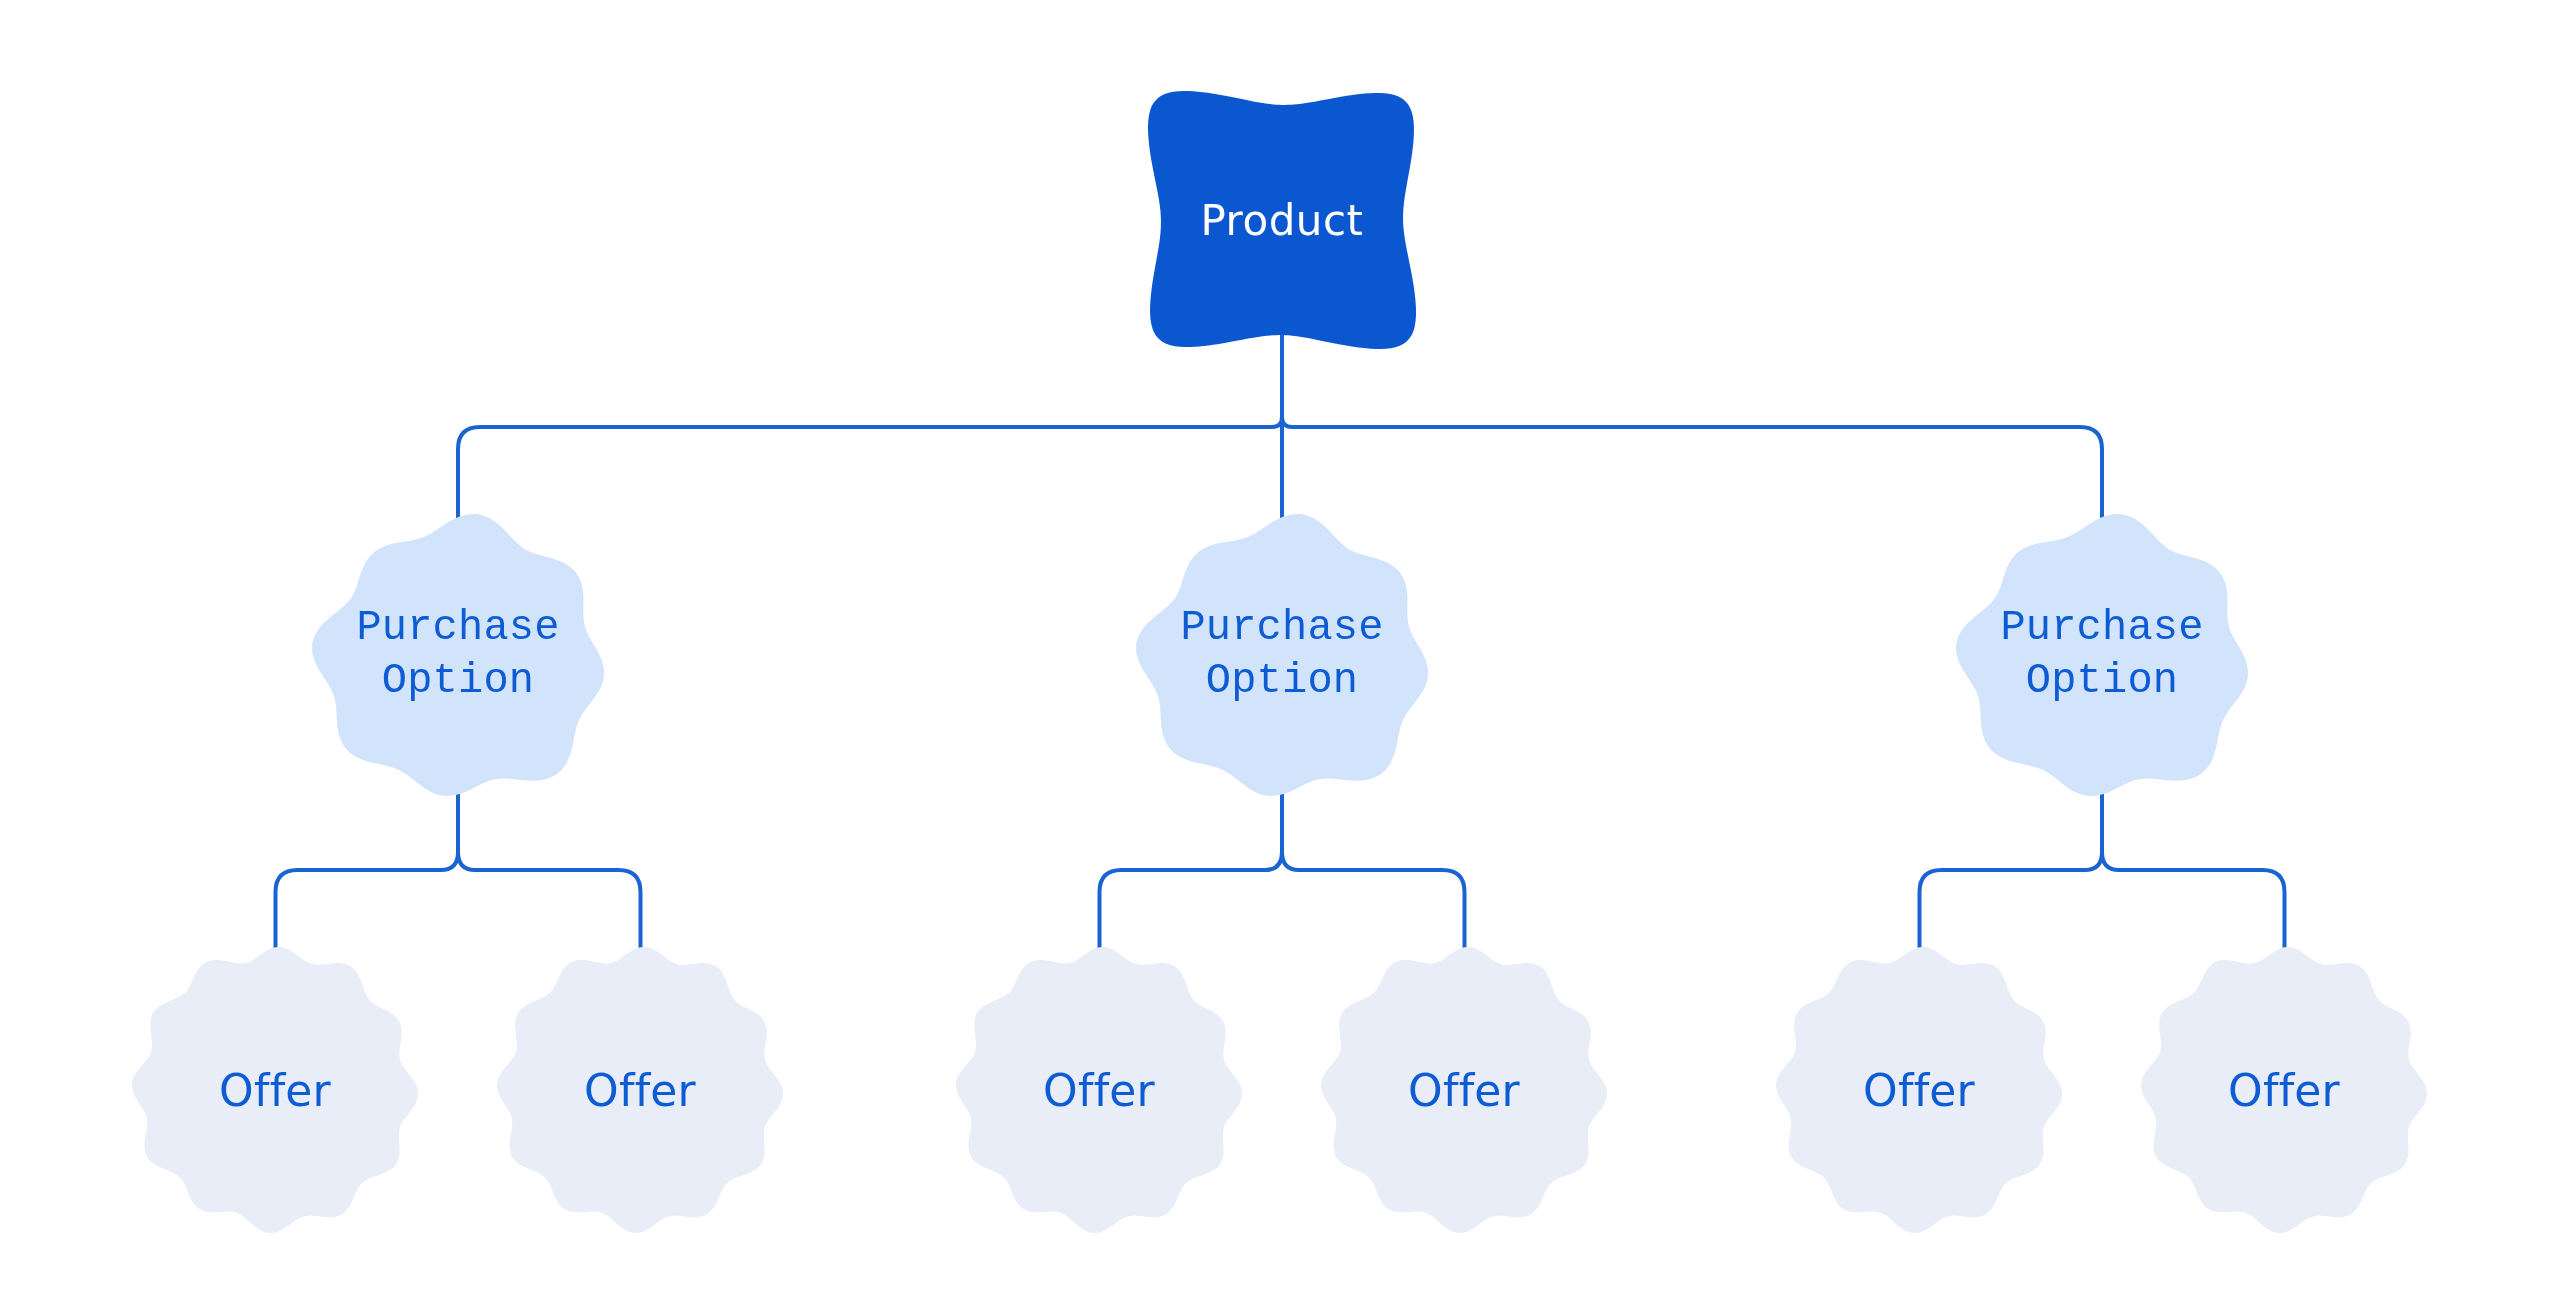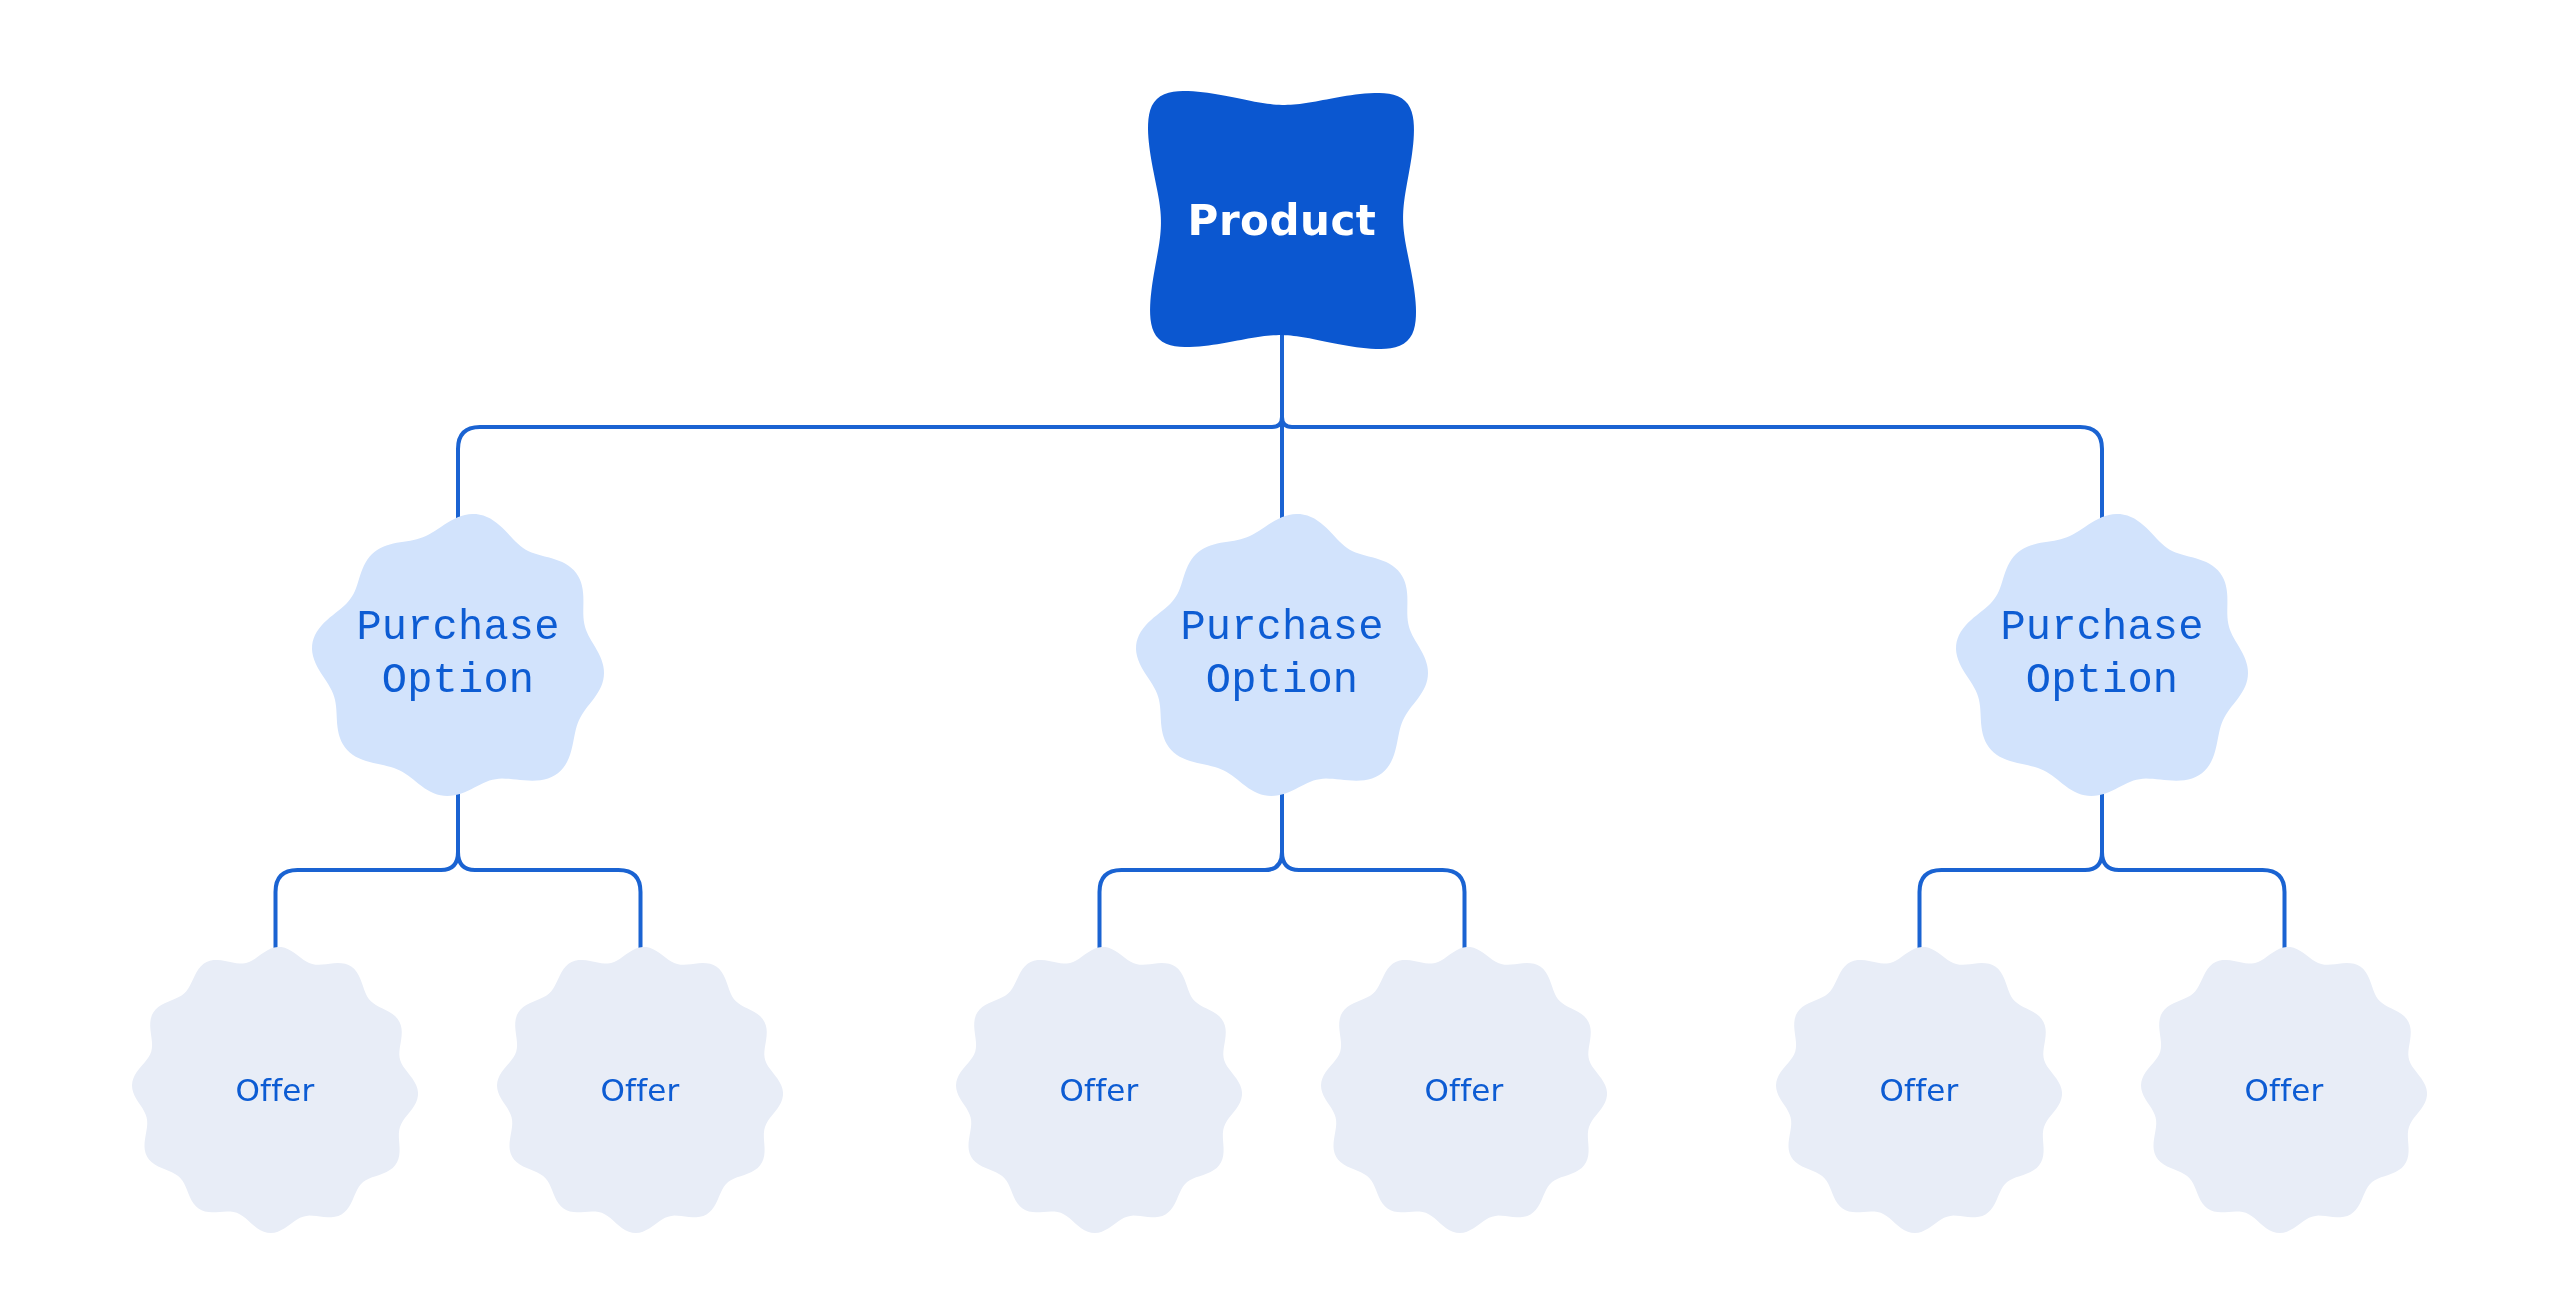--- a/index.html
+++ b/index.html
@@ -40,33 +40,32 @@
     z-index:1;
     user-select:none;
   }
   .node.product svg.blob path{fill:var(--product-fill);}
   .node.po svg.blob path{fill:var(--po-fill);}
   .node.offer svg.blob path{fill:var(--offer-fill);}
   .node.product .label{
     color:var(--product-text);
     font-size:42px;
     letter-spacing:0.5px;
-    font-weight:bold;
   }
   .node.po .label{
     color:var(--node-text);
     font-size:42px;
     line-height:1.27;
     width:210px;
     letter-spacing:0.2px;
     font-family:Liberation Mono, monospace;
   }
   .node.offer .label{
     color:var(--node-text);
-    font-size:31px;
+    font-size:44px;
     letter-spacing:0.2px;
   }
 </style>
 </head>
 <body>
 
 <div class="canvas">
 
   <svg id="connectors" width="2560" height="1312" viewBox="0 0 2560 1312">
       <path d="M1282 332 L1282 417 Q1282 427 1272 427 L480 427 Q458 427 458 449 L458 548"></path>

